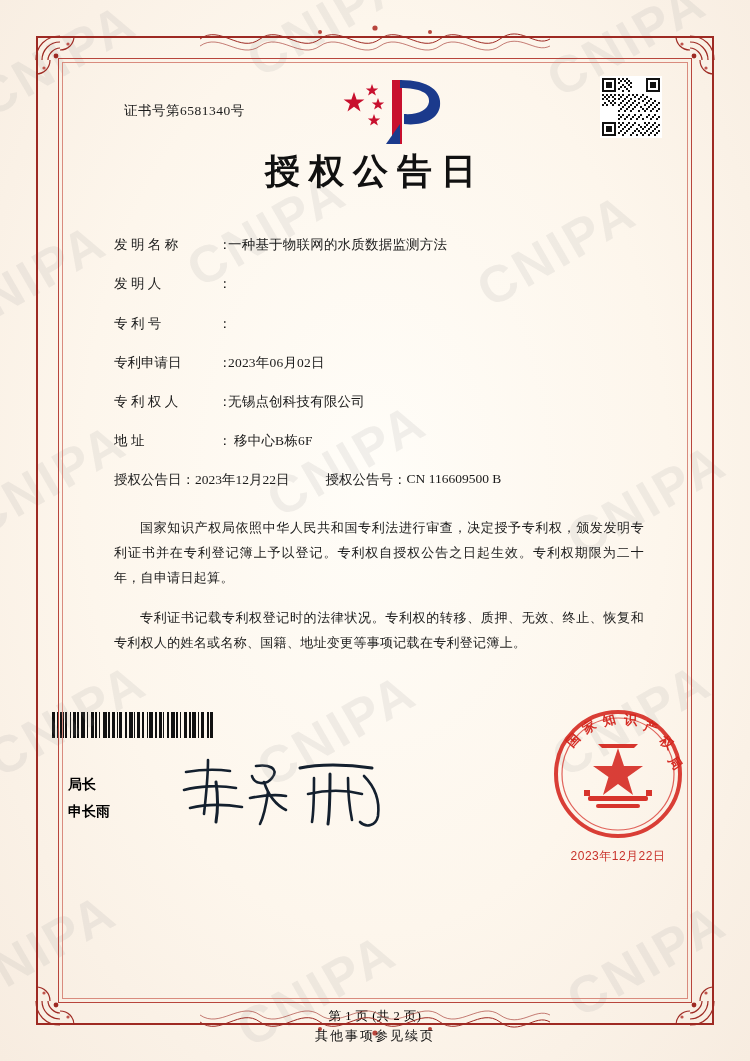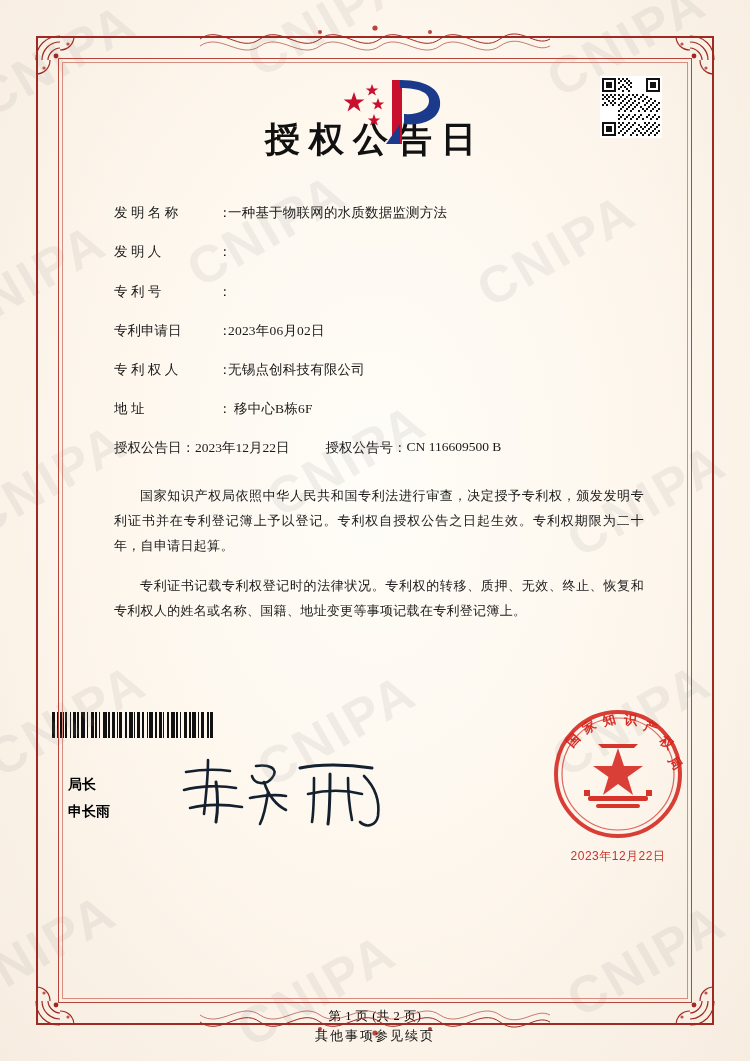--- a/index.html
+++ b/index.html
@@ -358,20 +358,21 @@
       <g fill="#b8453c">
         <circle cx="120" cy="24" r="2"></circle>
           <circle cx="175" cy="28" r="2.6"></circle>
           <circle cx="230" cy="24" r="2"></circle>
       </g>
     </svg>
   </div>
 
   <div class="content">
 
+    <div class="cert-no">证书号第6581340号</div>
 
     <div class="logo">
       <svg width="120" height="74" viewBox="0 0 120 74">
         <path d="M58 6 L58 70 L68 70 L68 6 Z" fill="#c8102e"></path>
         <path d="M66 6 C96 6, 108 18, 106 32 C104 46, 88 52, 70 50 L70 40 C84 41, 94 36, 95 28 C96 19, 86 14, 66 14 Z" fill="#1b3a8c"></path>
         <path d="M66 50 L66 70 L52 70 Z" fill="#1b3a8c"></path>
         <g fill="#c8102e">
           <polygon points="20,18 22.6,25.4 30.4,25.4 24.1,30 26.5,37.4 20,32.8 13.5,37.4 15.9,30 9.6,25.4 17.4,25.4"></polygon>
           <polygon points="38,10 39.6,14.4 44.2,14.4 40.5,17.2 41.9,21.6 38,18.9 34.1,21.6 35.5,17.2 31.8,14.4 36.4,14.4"></polygon>
           <polygon points="44,24 45.6,28.4 50.2,28.4 46.5,31.2 47.9,35.6 44,32.9 40.1,35.6 41.5,31.2 37.8,28.4 42.4,28.4"></polygon>

